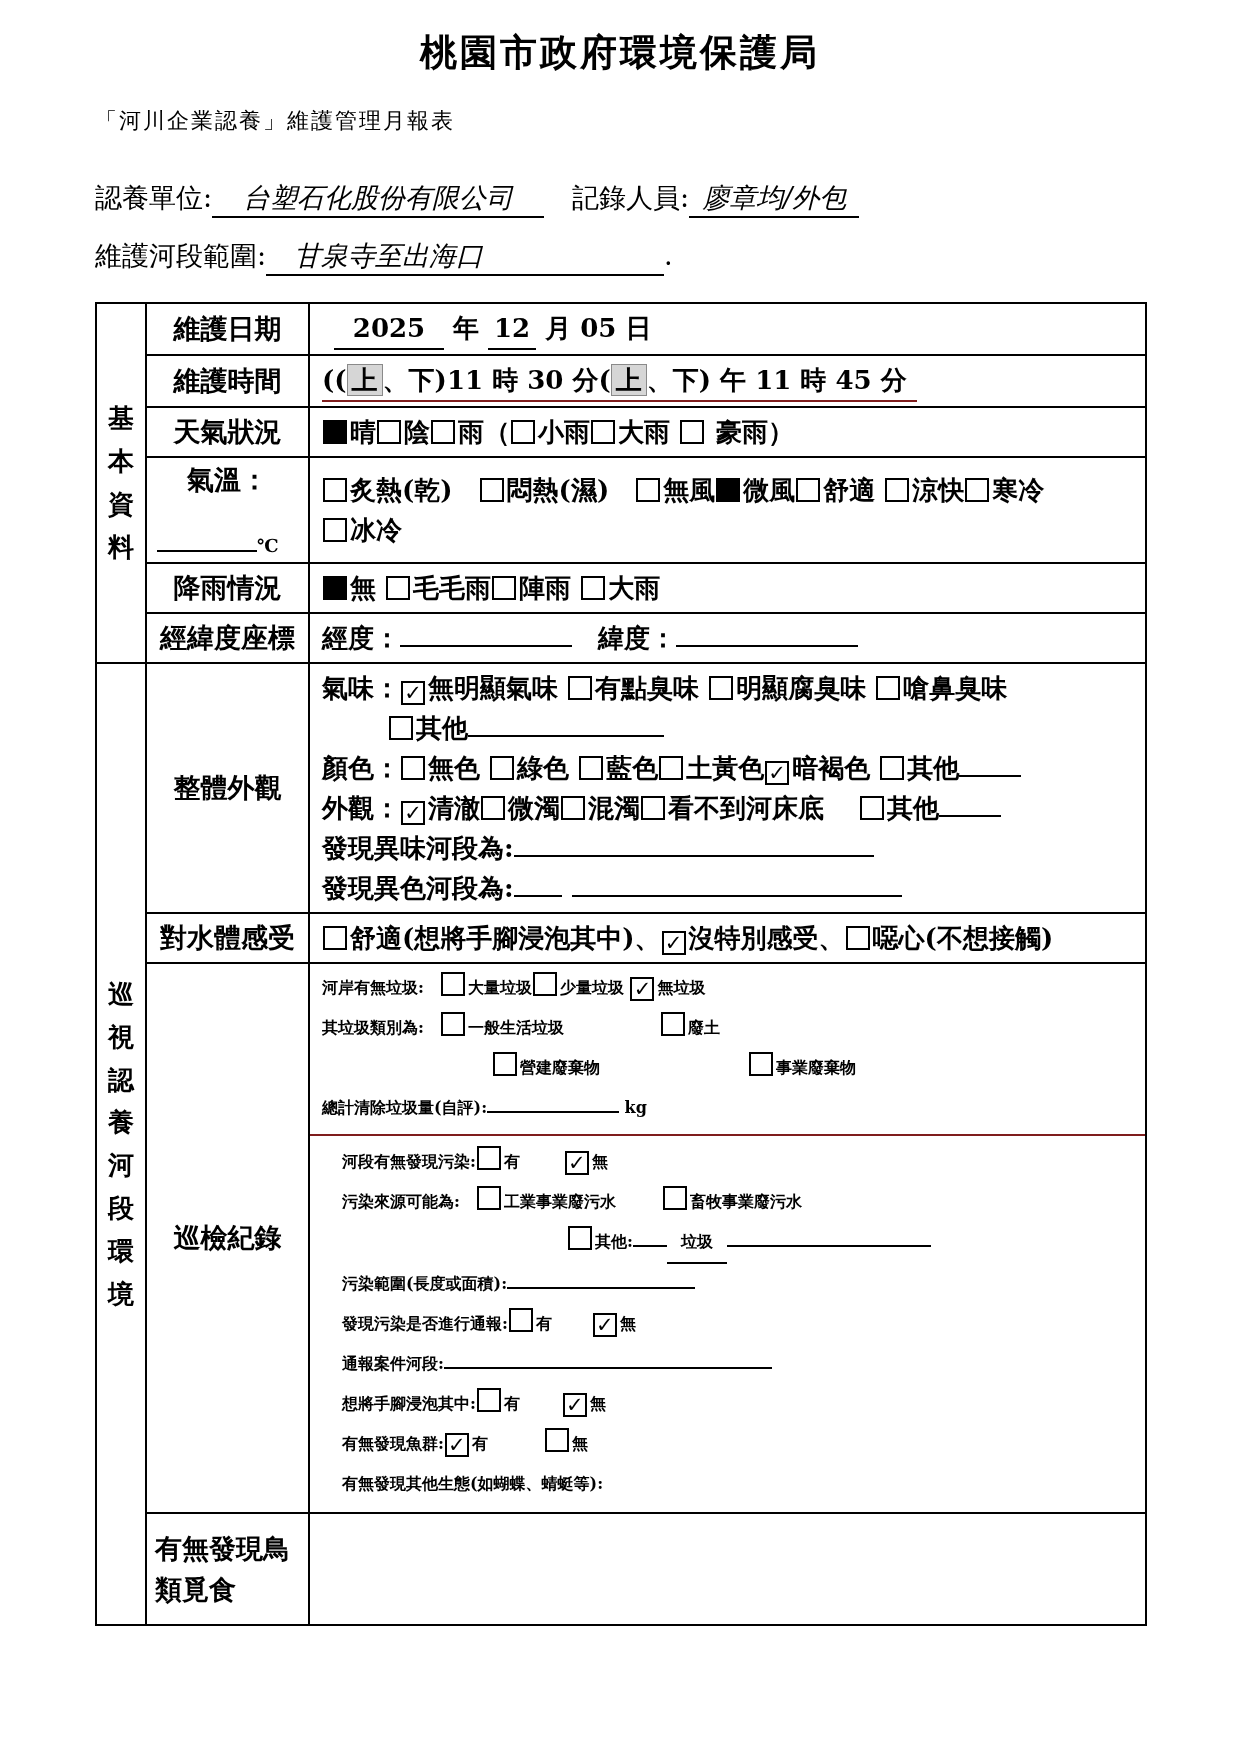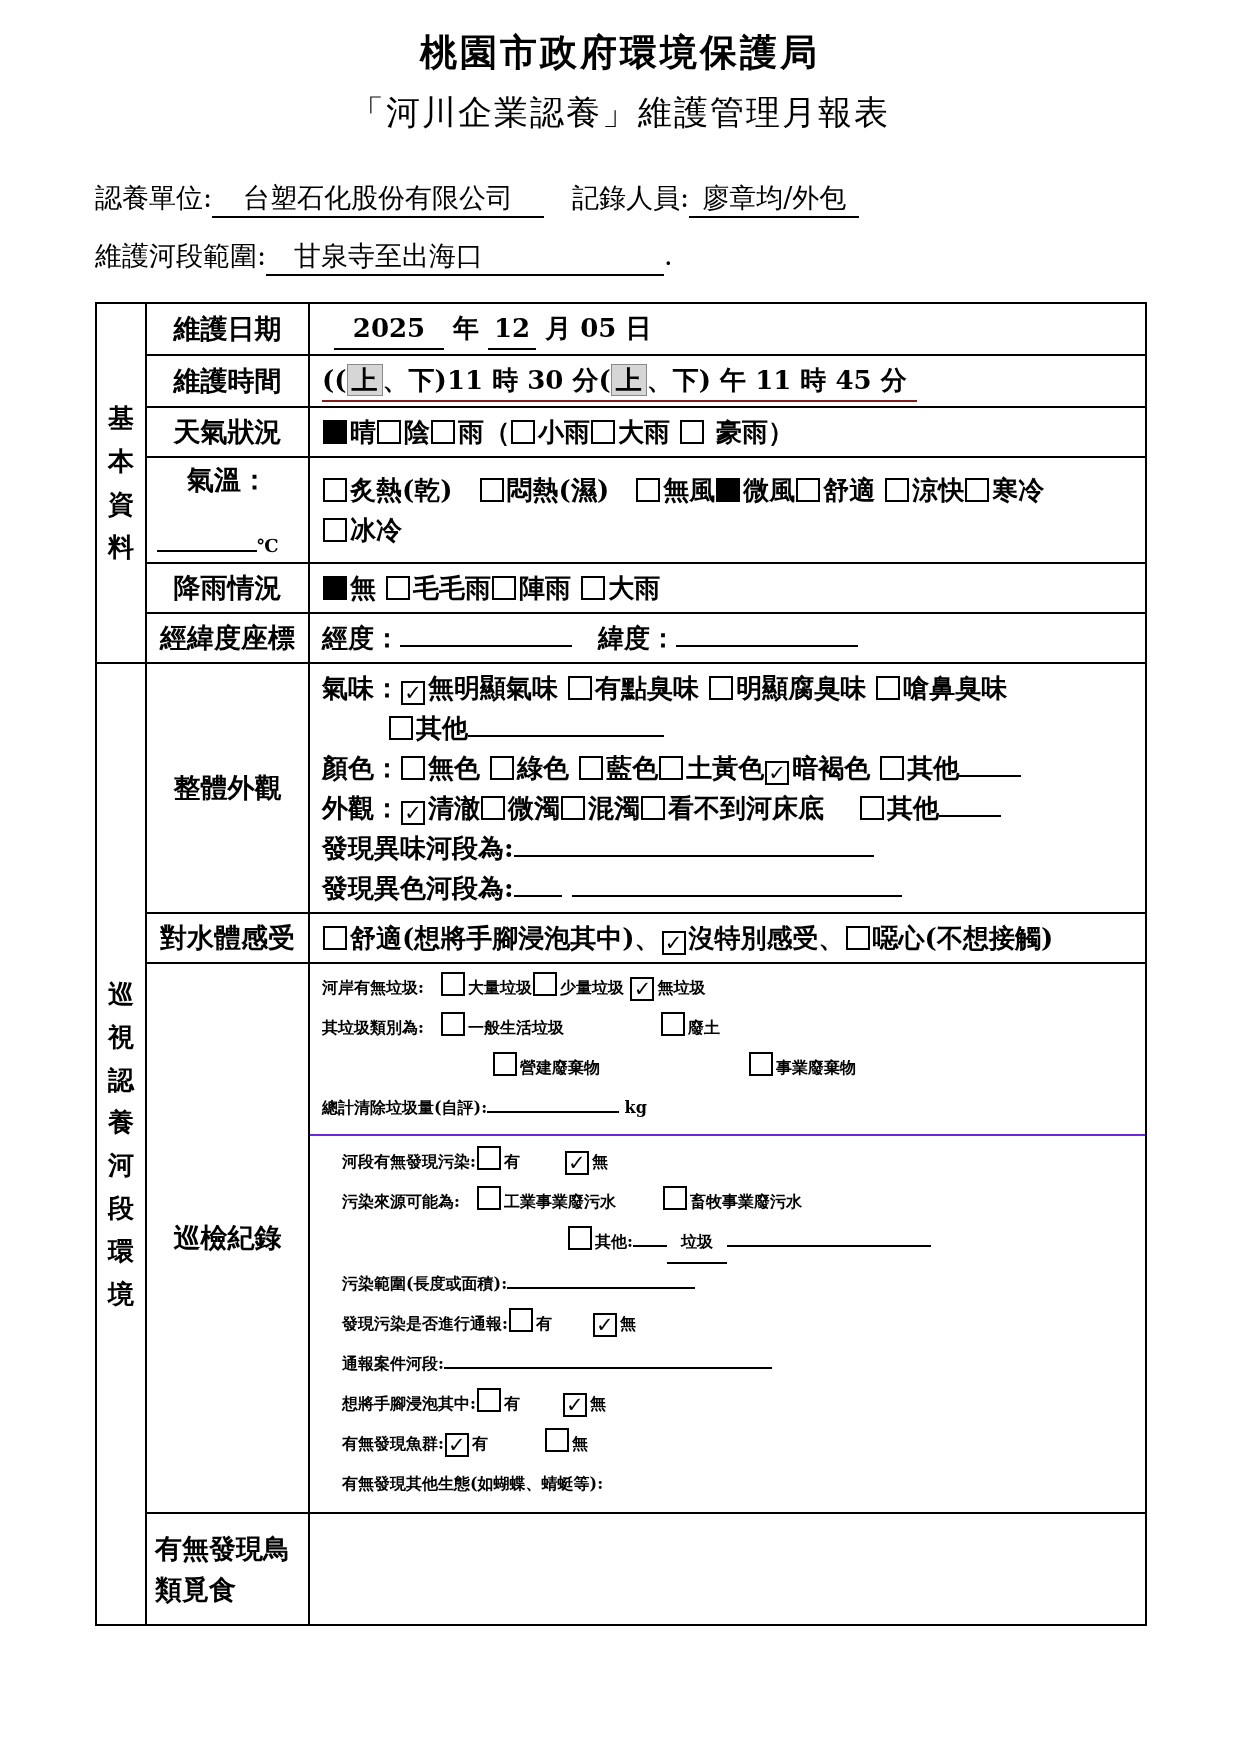--- a/index.html
+++ b/index.html
@@ -3,24 +3,24 @@
 <meta charset="utf-8">
 <style>
   * { margin:0; padding:0; box-sizing:border-box; }
   body {
     width:1240px; height:1754px; background:#ffffff; color:#000;
     font-family:"DejaVu Serif","Liberation Serif",serif;
     position:relative; overflow:hidden;
   }
   .page { padding:28px 95px 0 95px; }
   .title { text-align:center; font-size:37px; font-weight:bold; letter-spacing:3px; }
-  .subtitle { text-align:center; font-size:34px; margin-top:12px; letter-spacing:2px; }
+  .subtitle { font-size:22px; margin-top:28px; letter-spacing:2px; }
   .hline { font-size:27px; margin-top:44px; display:flex; align-items:baseline; }
   .hline2 { margin-top:20px; }
-  .ul-val { display:inline-block; border-bottom:2px solid #000; text-align:center; }
+  .ul-val { display:inline-block; border-bottom:2px solid #000; text-align:center;font-style:italic; }
   .ul-val.left { text-align:left; padding-left:28px; }
   .gap-sp { display:inline-block; }
 
   table.form { border-collapse:collapse; margin-top:26px; width:1050px; table-layout:fixed; }
   table.form th, table.form td { border:2px solid #000; font-weight:bold; vertical-align:middle; }
   col.c1 { width:50px; } col.c2 { width:163px; } col.c3 { width:837px; }
 
   .seccell { text-align:center; }
   .vlabel { width:1.15em; margin:0 auto; word-break:break-all; font-size:26px; line-height:1.65; text-align:center; }
 
@@ -36,21 +36,21 @@
     display:inline-block; width:24px; height:24px; border:2px solid #000;
     vertical-align:-3px; margin:0 3px 0 1px; text-align:center;
     line-height:20px; font-size:21px; font-family:"DejaVu Sans","Liberation Sans",sans-serif;
   }
   .cb.filled { background:#000; }
   .hl { background:#d6d6d6; border:1px solid #8a8a8a; padding:0 4px; }
   .ul { display:inline-block; border-bottom:2px solid #000; text-align:center; min-height:1.05em; vertical-align:baseline; }
   .sm { font-size:18px; }
   .u-all { display:inline-block; border-bottom:2px solid #7f1d1d; padding-right:10px; }
   td.p0 { padding:0; }
-  .blockA { border-bottom:2px solid #6d28d9; padding:4px 6px 6px 12px; }
+  .blockA { border-bottom:2px solid #7f1d1d; padding:4px 6px 6px 12px; }
   .blockB { padding:6px 6px 8px 12px;margin-left:20px; }
   .notes-cell { height:112px; }
 </style>
 </head>
 <body>
 
 <div class="page">
 
   <div class="title">桃園市政府環境保護局</div>
   <div class="subtitle">「河川企業認養」維護管理月報表</div>

